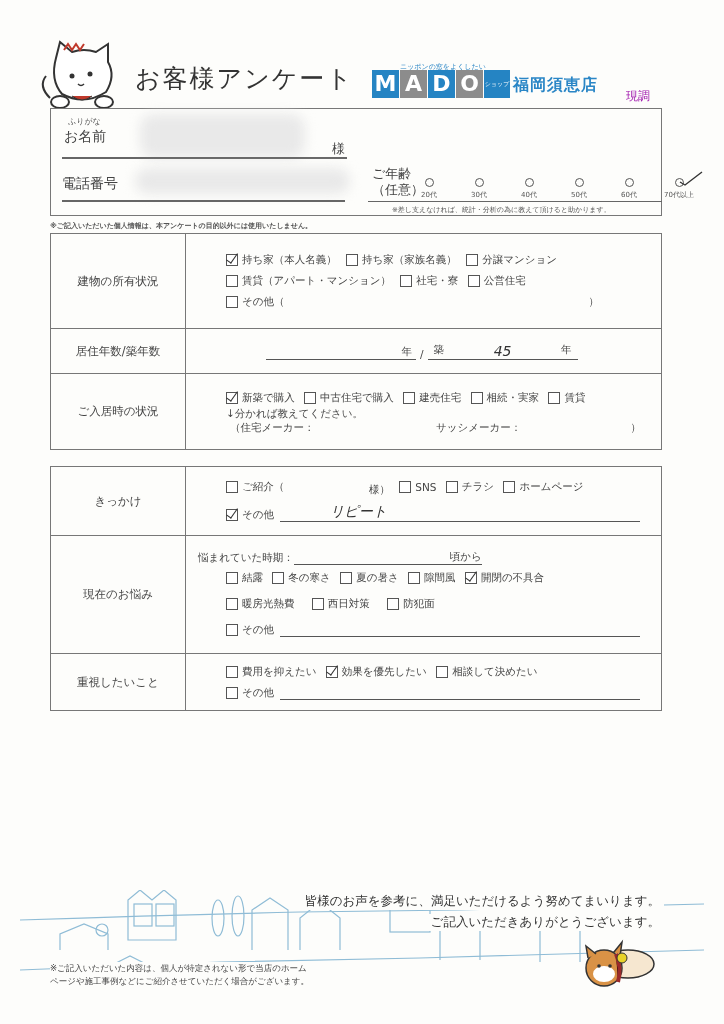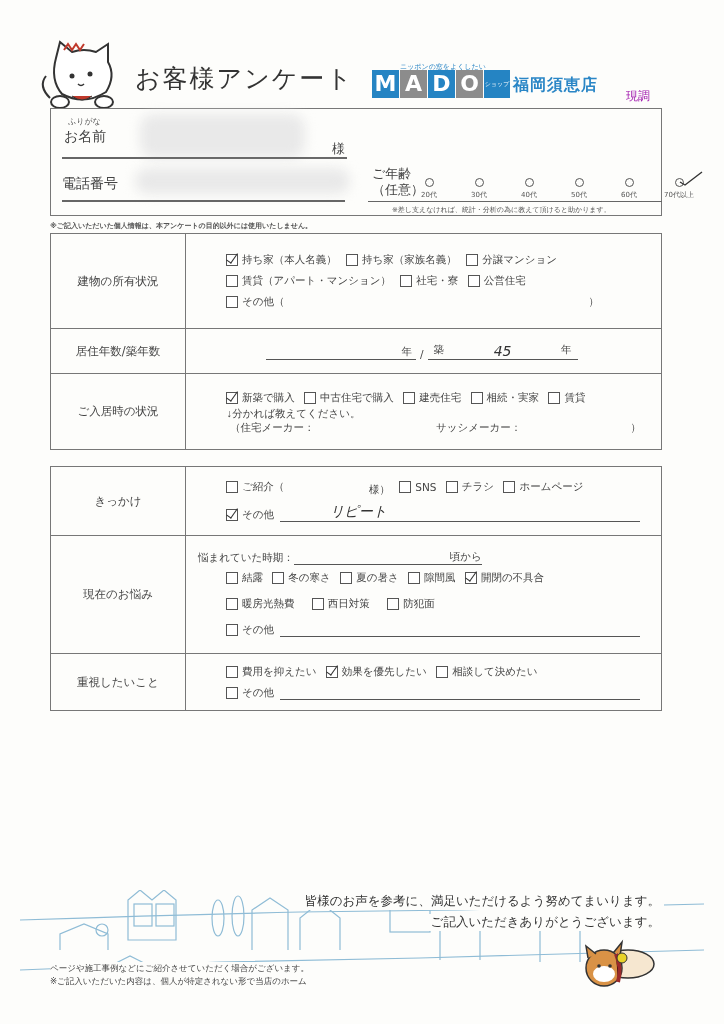--- a/index.html
+++ b/index.html
@@ -175,21 +175,21 @@
             </span>
         <span class="opt">
               <span class="cb"></span>
               <span>相続・実家</span>
             </span>
         <span class="opt">
               <span class="cb"></span>
               <span>賃貸</span>
             </span>
       </div>
-      <div style="padding-left:40px;font-family:Liberation Mono, monospace;">↓分かれば教えてください。</div>
+      <div style="padding-left:40px;">↓分かれば教えてください。</div>
       <div style="padding-left:44px;display:flex;">
         <span style="width:206px;">（住宅メーカー：</span>
         <span>サッシメーカー：</span>
         <span style="margin-left:auto;margin-right:20px;">）</span>
       </div>
     </td>
   </tr>
 </tbody>
   </table>
 
@@ -331,15 +331,15 @@
   <ellipse cx="24" cy="46" rx="11" ry="8" fill="#fff"></ellipse>
   <circle cx="19" cy="38" r="1.8" fill="#333"></circle>
     <circle cx="30" cy="38" r="1.8" fill="#333"></circle>
   <path d="M8 30 L6 18 L16 26 M34 24 L42 14 L40 28" fill="#d99246" stroke="#333" stroke-width="1.5"></path>
   <path d="M36 26 Q42 40 38 54" stroke="#9b2a2a" stroke-width="4"></path>
   <circle cx="42" cy="30" r="5" fill="#e8d22a" stroke="#333" stroke-width="1"></circle>
 </svg>
 <div class="abs footer-msg" style="top:893px;">皆様のお声を参考に、満足いただけるよう努めてまいります。</div>
 <div class="abs footer-msg" style="top:914px;">ご記入いただきありがとうございます。</div>
 <div class="abs footer-note" style="top:962px;">
+  <div>※ご記入いただいた内容は、個人が特定されない形で当店のホーム</div>
   <div>ページや施工事例などにご紹介させていただく場合がございます。</div>
-  <div>※ご記入いただいた内容は、個人が特定されない形で当店のホーム</div>
 </div>
 
 </body></html>

